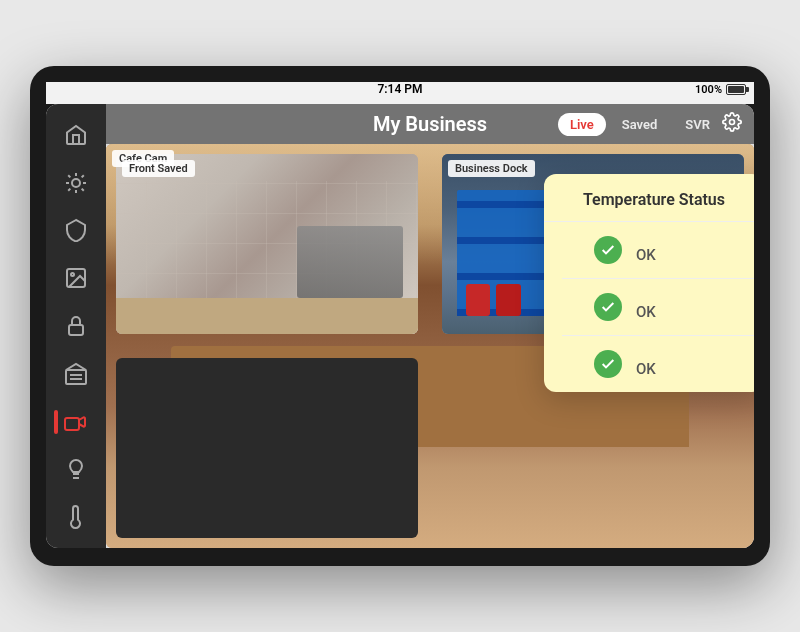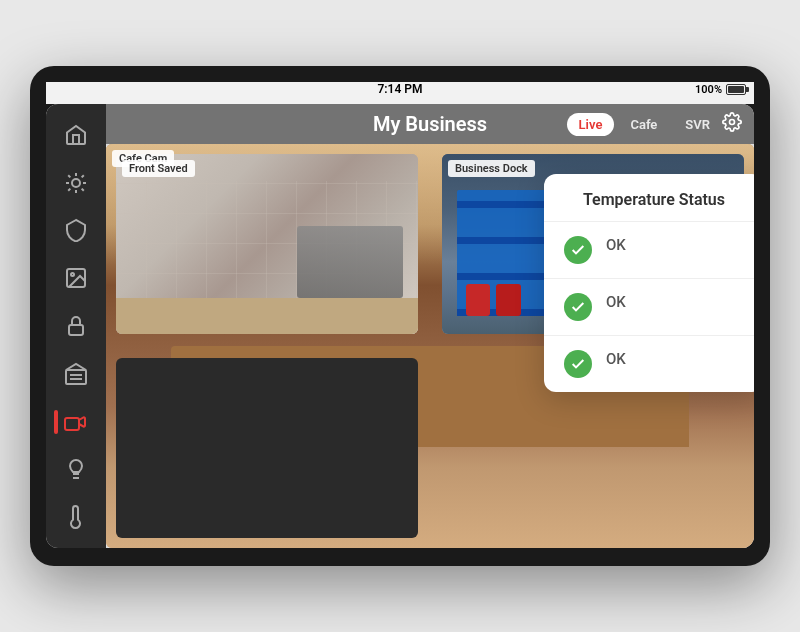--- a/index.html
+++ b/index.html
@@ -198,42 +198,43 @@
       align-items: center;
       justify-content: center;
     }
 
     
     .temp-panel {
       position: absolute;
       right: -10px;
       top: 30px;
       width: 220px;
-      background: #ffffff;
+      background: #fef9c3;
       border-radius: 12px;
       box-shadow: 0 8px 30px rgba(0,0,0,0.2);
       z-index: 10;
       overflow: hidden;
     }
 
     .temp-panel-title {
       padding: 16px 20px 12px;
       font-size: 16px;
       font-weight: 600;
       color: #333;
       text-align: center;
       border-bottom: 1px solid #eee;
     }
 
     .temp-row {
       display: flex;
-      align-items: flex-start;
-      padding: 14px 20px;
+      align-items: flex-end;
+      padding: 14px 32px;
       border-bottom: 1px solid #eee;
       gap: 14px;
+      margin-left: 18px;
     }
 
     .temp-row:last-child {
       border-bottom: none;
     }
 
     .temp-status-icon {
       width: 28px;
       height: 28px;
       border-radius: 50%;
@@ -367,21 +368,21 @@
         </svg>
       </div>
 
     </div>
 
     <div class="main-area">
 
       <div class="header" style="position:relative;">
         <div class="header-tabs">
           <div class="header-tab active">Live</div>
-          <div class="header-tab">Cafe</div>
+          <div class="header-tab">Saved</div>
           <div class="header-tab">SVR</div>
         </div>
         <span class="header-title">My Business</span>
         <div class="header-gear">
           <svg width="20" height="20" viewBox="0 0 24 24" fill="none" stroke="white" stroke-width="2">
             <circle cx="12" cy="12" r="3"></circle>
             <path d="M19.4 15a1.65 1.65 0 00.33 1.82l.06.06a2 2 0 010 2.83 2 2 0 01-2.83 0l-.06-.06a1.65 1.65 0 00-1.82-.33 1.65 1.65 0 00-1 1.51V21a2 2 0 01-4 0v-.09A1.65 1.65 0 009 19.4a1.65 1.65 0 00-1.82.33l-.06.06a2 2 0 01-2.83-2.83l.06-.06A1.65 1.65 0 004.68 15a1.65 1.65 0 00-1.51-1H3a2 2 0 010-4h.09A1.65 1.65 0 004.6 9a1.65 1.65 0 00-.33-1.82l-.06-.06a2 2 0 012.83-2.83l.06.06A1.65 1.65 0 009 4.68a1.65 1.65 0 001-1.51V3a2 2 0 014 0v.09a1.65 1.65 0 001 1.51 1.65 1.65 0 001.82-.33l.06-.06a2 2 0 012.83 2.83l-.06.06A1.65 1.65 0 0019.4 9a1.65 1.65 0 001.51 1H21a2 2 0 010 4h-.09a1.65 1.65 0 00-1.51 1z"></path>
           </svg>
         </div>
       </div>

